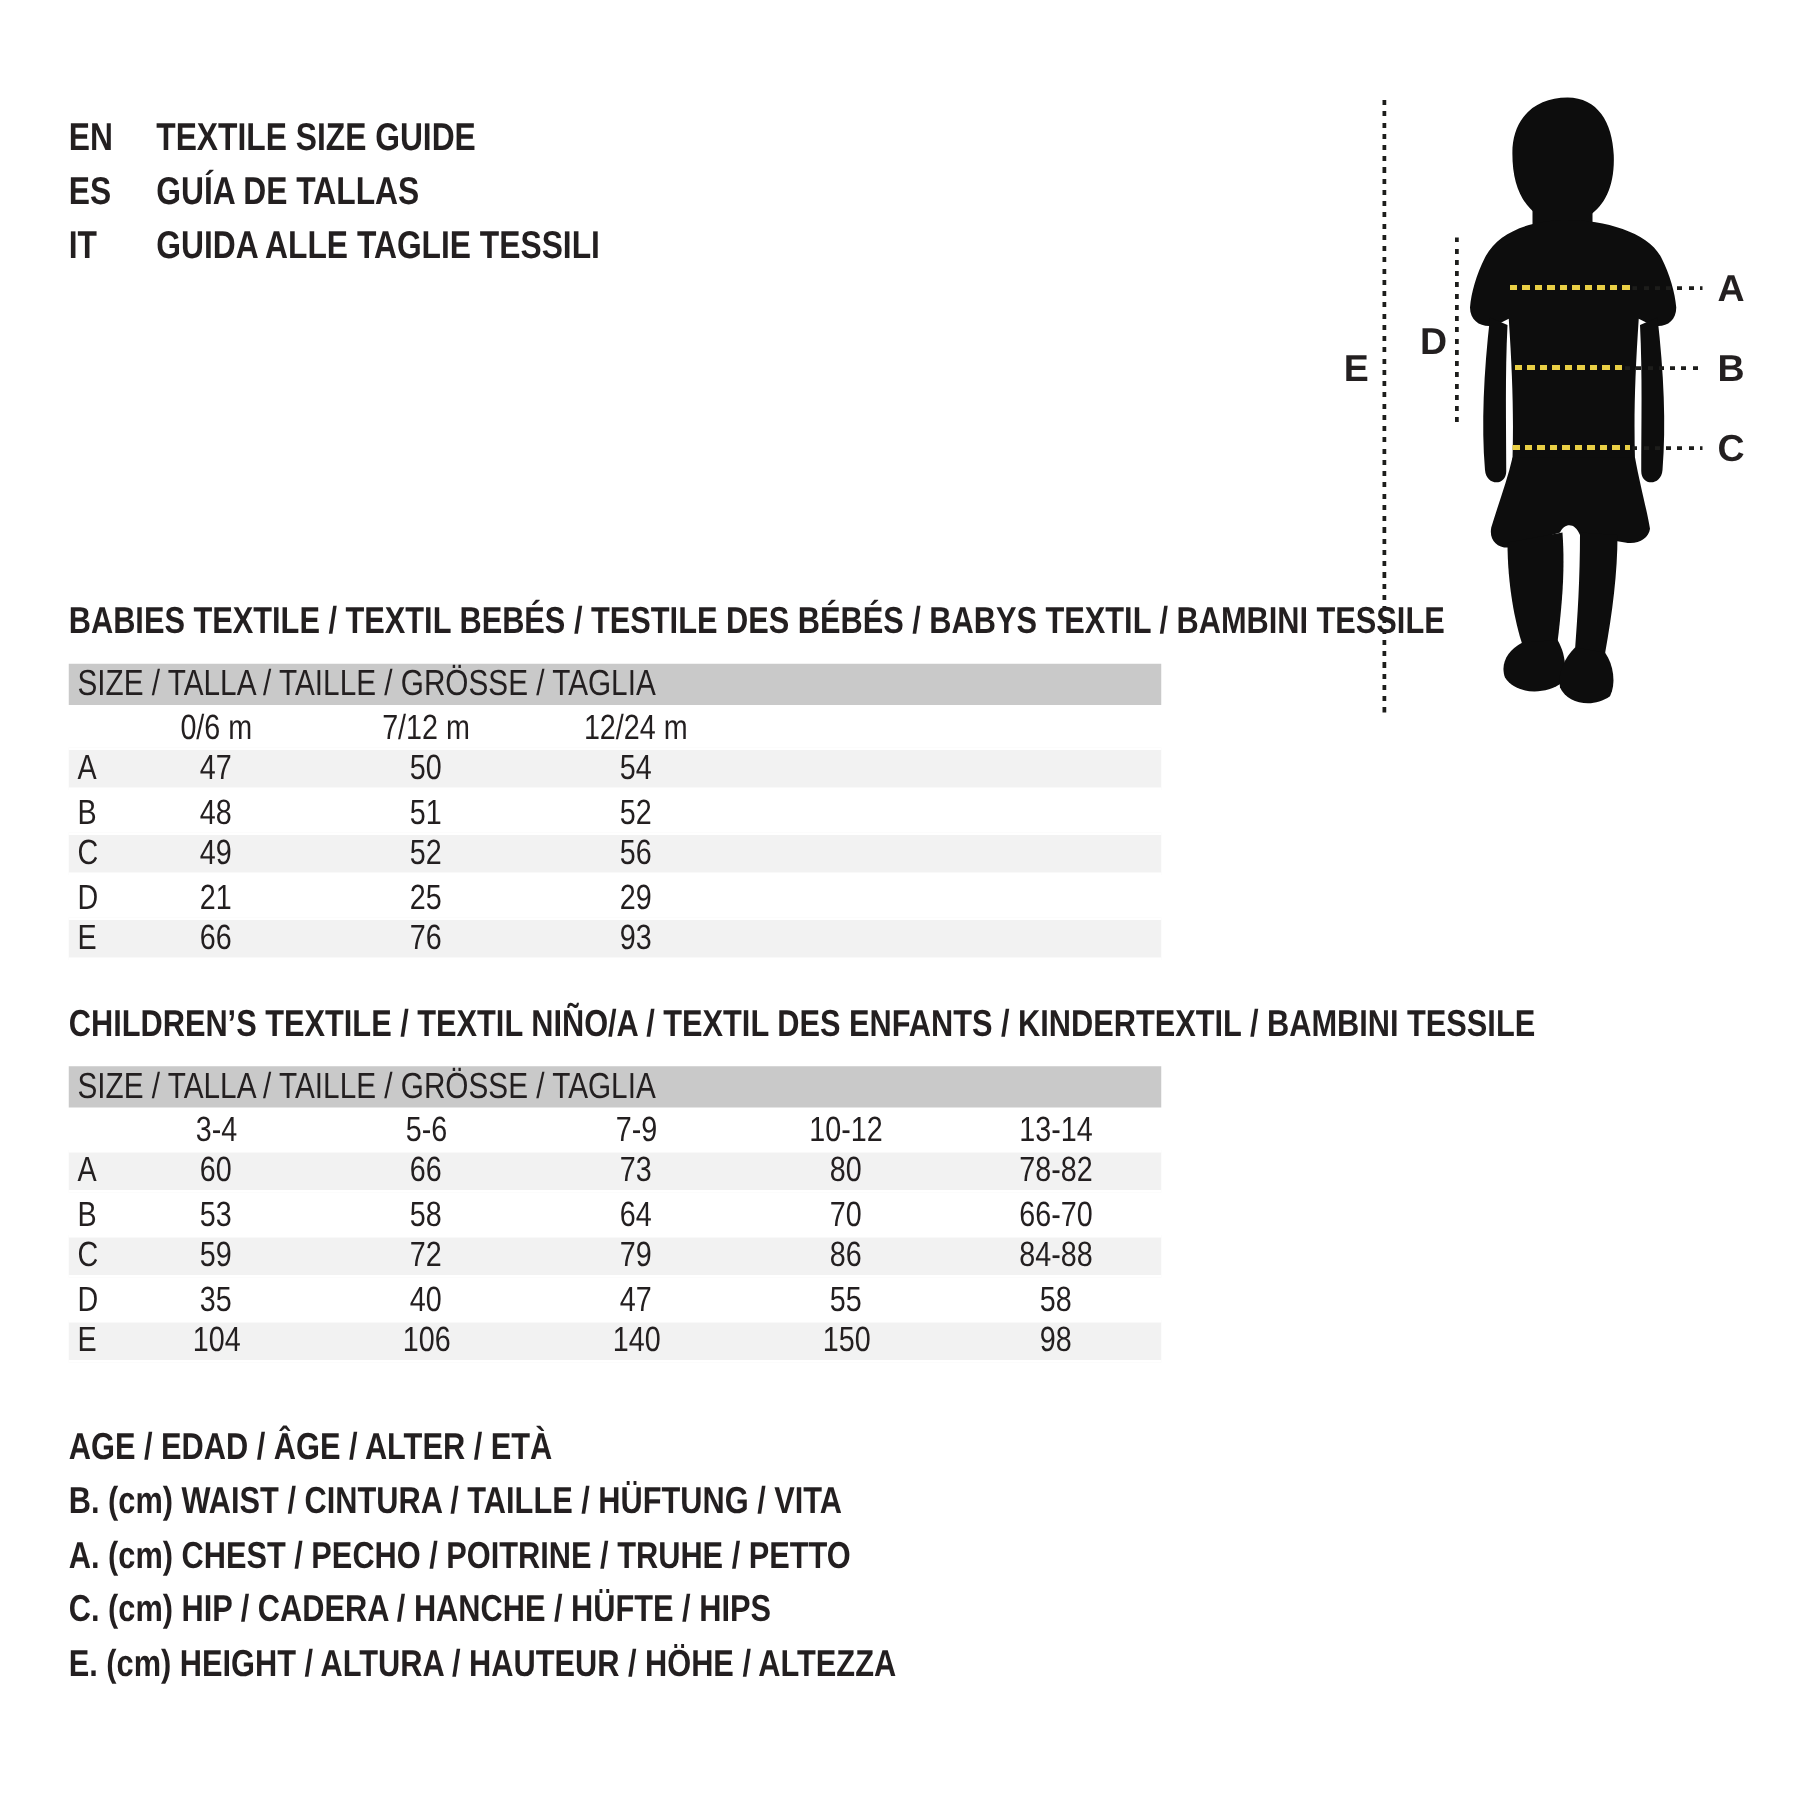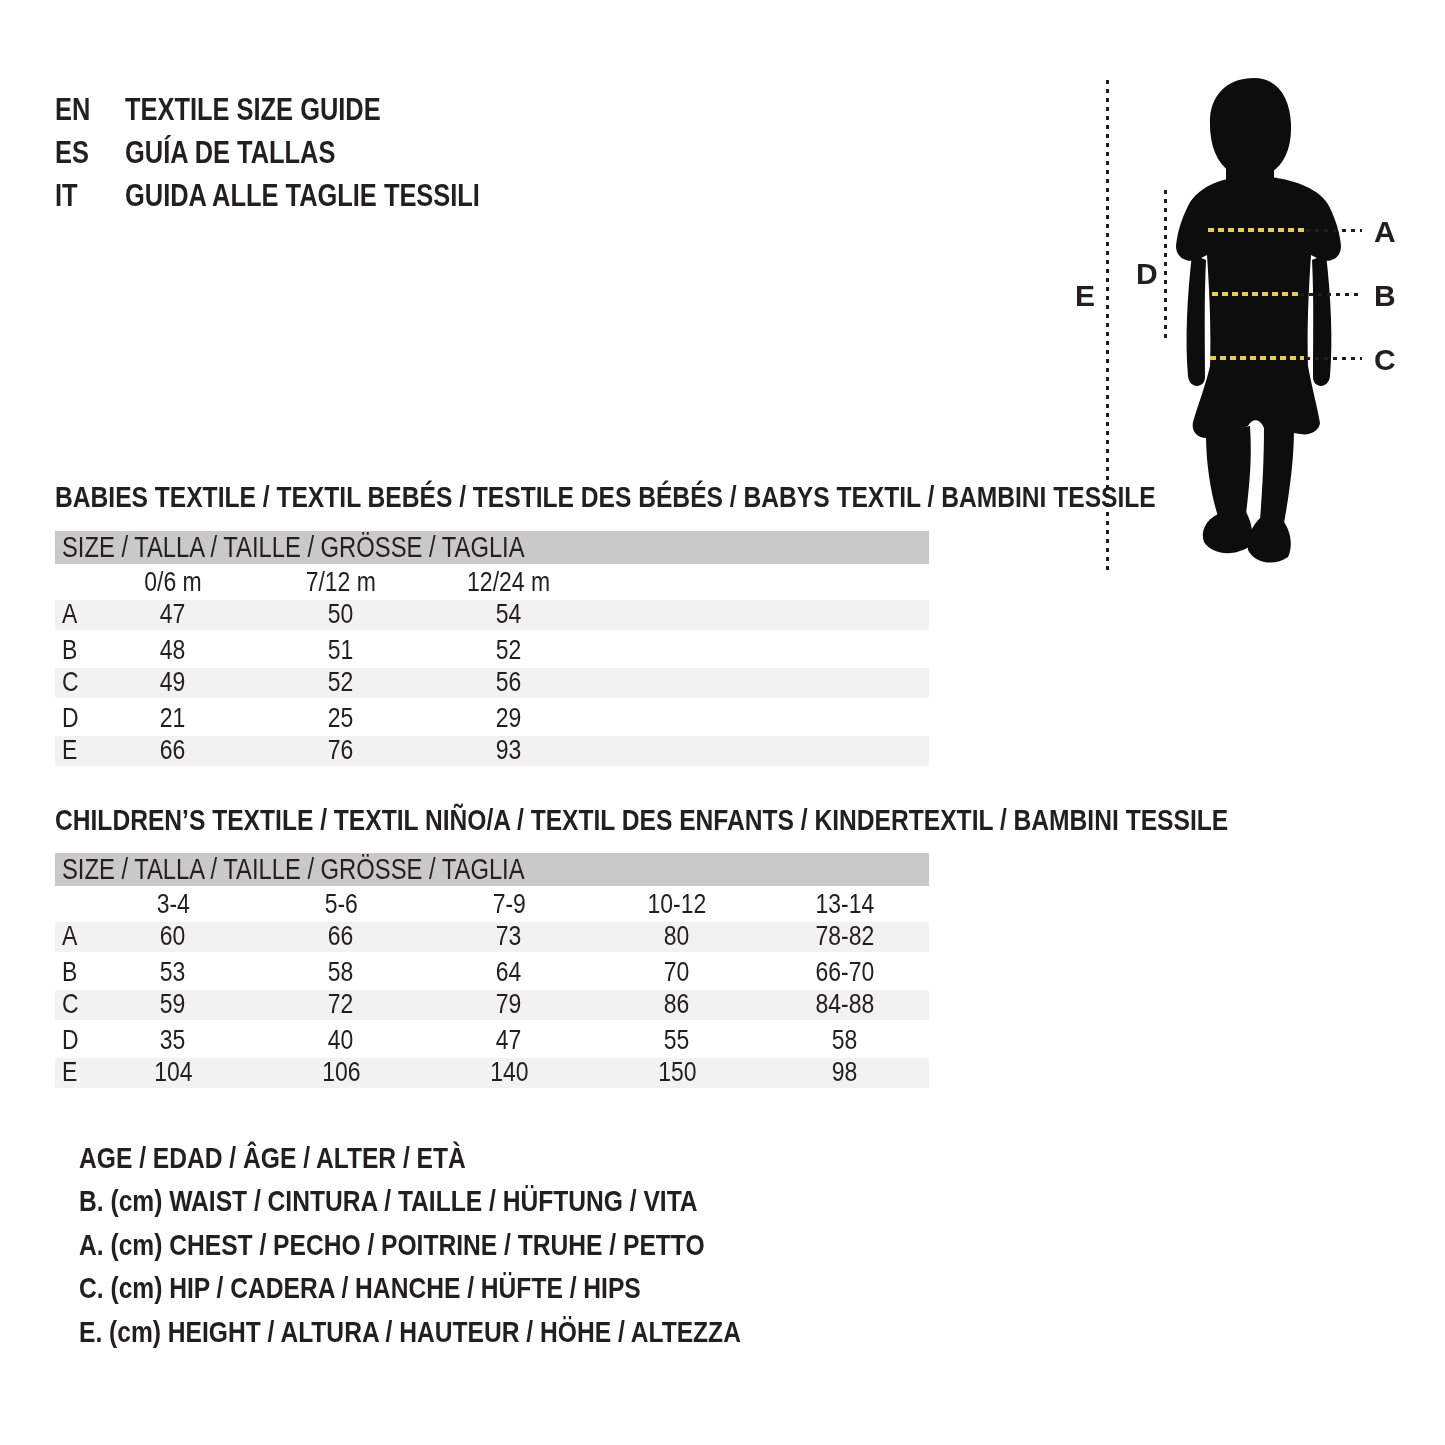--- a/index.html
+++ b/index.html
@@ -28,21 +28,21 @@
   #children-table { top:853px; }
   .thead { height:33px; background:#c9c9c9; display:flex; align-items:center;
            padding-left:7px; box-sizing:border-box; font-size:29px; }
   .trow  { display:flex; align-items:flex-end; height:34px; font-size:28px; }
   .trow.stripe { background:#f2f2f2; border-top:2px solid #fff; border-bottom:2px solid #fff; box-sizing:border-box; }
   .tlabel { width:34px; padding-left:7px; box-sizing:border-box; }
   .tcell  { width:168px; display:flex; justify-content:center; }
   .tfill  { flex:1; }
 
   
-  .legend { position:absolute; left:55px; top:1136px;margin-left:24px; }
+  .legend { position:absolute; left:55px; top:1136px; }
   .leg-row { height:43.5px; display:flex; align-items:center; font-weight:bold; font-size:30px; }
 
   
   .sil-svg { position:absolute; left:1160px; top:70px; width:200px; height:520px; }
   .vdots { position:absolute; width:3px;
            background:repeating-linear-gradient(180deg,#1d1d1b 0 4px,transparent 4px 9px); }
   #e-line { left:1106px; top:80px;  height:490px; }
   #d-line { left:1164px; top:190px; height:152px; }
   .hdots { position:absolute; height:3px; z-index:2;
            background:repeating-linear-gradient(90deg,#1d1d1b 0 4px,transparent 4px 9px); }

